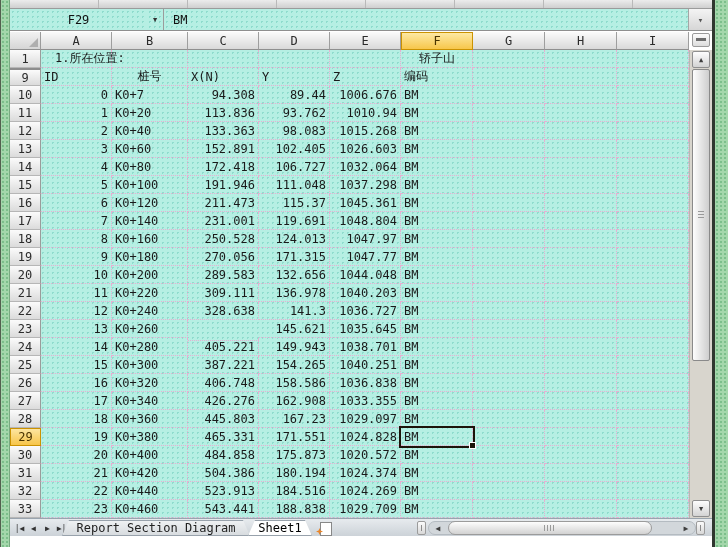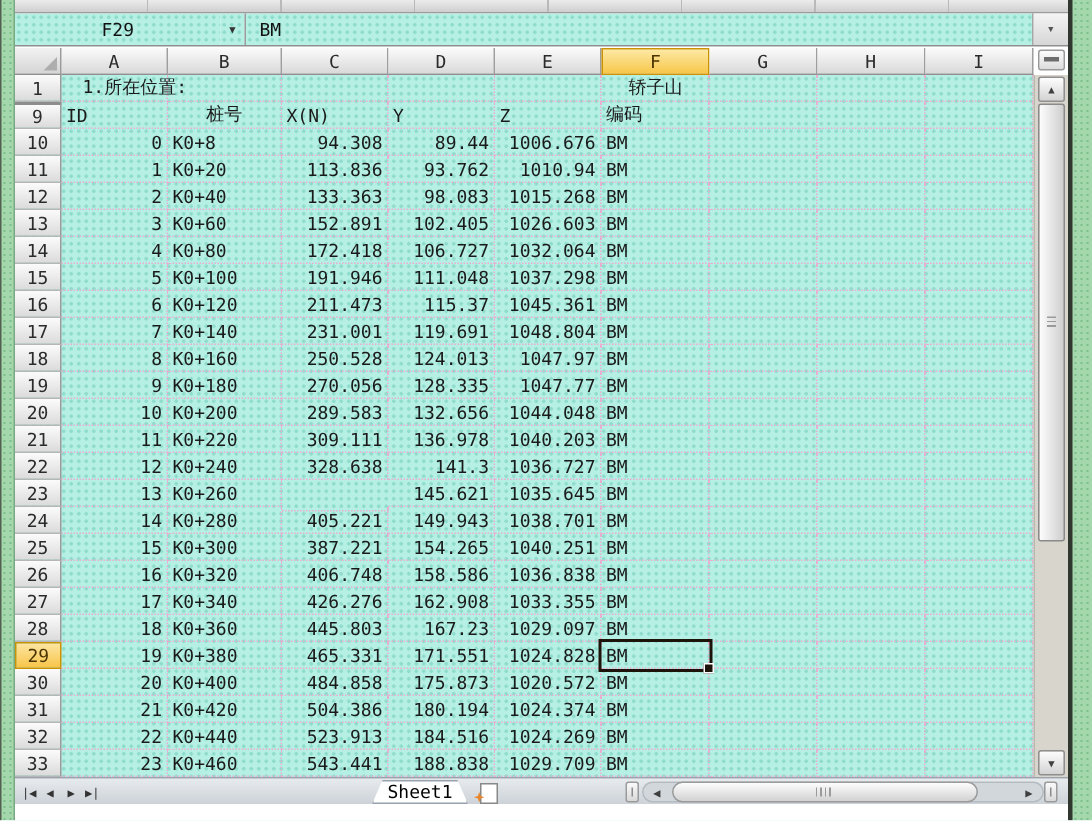--- a/index.html
+++ b/index.html
@@ -181,21 +181,21 @@
         <div class="cell al-l" style="width: 71px;">Y</div>
         <div class="cell al-l" style="width: 71px;">Z</div>
         <div class="cell al-l" style="width: 72px;">编码</div>
         <div class="cell " style="width: 72px;"></div>
         <div class="cell " style="width: 72px;"></div>
         <div class="cell " style="width: 72px;"></div>
       </div>
       <div class="grow">
         <div class="rhead">10</div>
         <div class="cell al-r" style="width: 71px;">0</div>
-        <div class="cell al-l" style="width: 76px;">K0+8</div>
+        <div class="cell al-l" style="width: 76px;">K0+7</div>
         <div class="cell al-r" style="width: 71px;">94.308</div>
         <div class="cell al-r" style="width: 71px;">89.44</div>
         <div class="cell al-r" style="width: 71px;">1006.676</div>
         <div class="cell al-l" style="width: 72px;">BM</div>
         <div class="cell " style="width: 72px;"></div>
         <div class="cell " style="width: 72px;"></div>
         <div class="cell " style="width: 72px;"></div>
       </div>
       <div class="grow">
         <div class="rhead">11</div>
@@ -291,21 +291,21 @@
         <div class="cell al-l" style="width: 72px;">BM</div>
         <div class="cell " style="width: 72px;"></div>
         <div class="cell " style="width: 72px;"></div>
         <div class="cell " style="width: 72px;"></div>
       </div>
       <div class="grow">
         <div class="rhead">19</div>
         <div class="cell al-r" style="width: 71px;">9</div>
         <div class="cell al-l" style="width: 76px;">K0+180</div>
         <div class="cell al-r" style="width: 71px;">270.056</div>
-        <div class="cell al-r" style="width: 71px;">128.335</div>
+        <div class="cell al-r" style="width: 71px;">171.315</div>
         <div class="cell al-r" style="width: 71px;">1047.77</div>
         <div class="cell al-l" style="width: 72px;">BM</div>
         <div class="cell " style="width: 72px;"></div>
         <div class="cell " style="width: 72px;"></div>
         <div class="cell " style="width: 72px;"></div>
       </div>
       <div class="grow">
         <div class="rhead">20</div>
         <div class="cell al-r" style="width: 71px;">10</div>
         <div class="cell al-l" style="width: 76px;">K0+200</div>
@@ -484,20 +484,21 @@
     <div id="vs-down" class="sb-btn">▼</div>
   </div>
 
   <div id="tab-bar">
     <div id="tab-nav">
       <div class="nav-btn">|◀</div>
       <div class="nav-btn">◀</div>
       <div class="nav-btn">▶</div>
       <div class="nav-btn">▶|</div>
     </div>
+    <div id="tab1" class="tab">Report Section Diagram</div>
     <div id="tab2" class="tab active">Sheet1</div>
     <div id="tab-add">
       <div class="sheet"></div>
       <div class="star"></div>
     </div>
     <div id="hs-grip1" class="hs-grip"></div>
     <div id="hs-track"></div>
     <div id="hs-left" class="hs-arrow">◀</div>
     <div id="hs-thumb"></div>
     <div id="hs-right" class="hs-arrow">▶</div>

